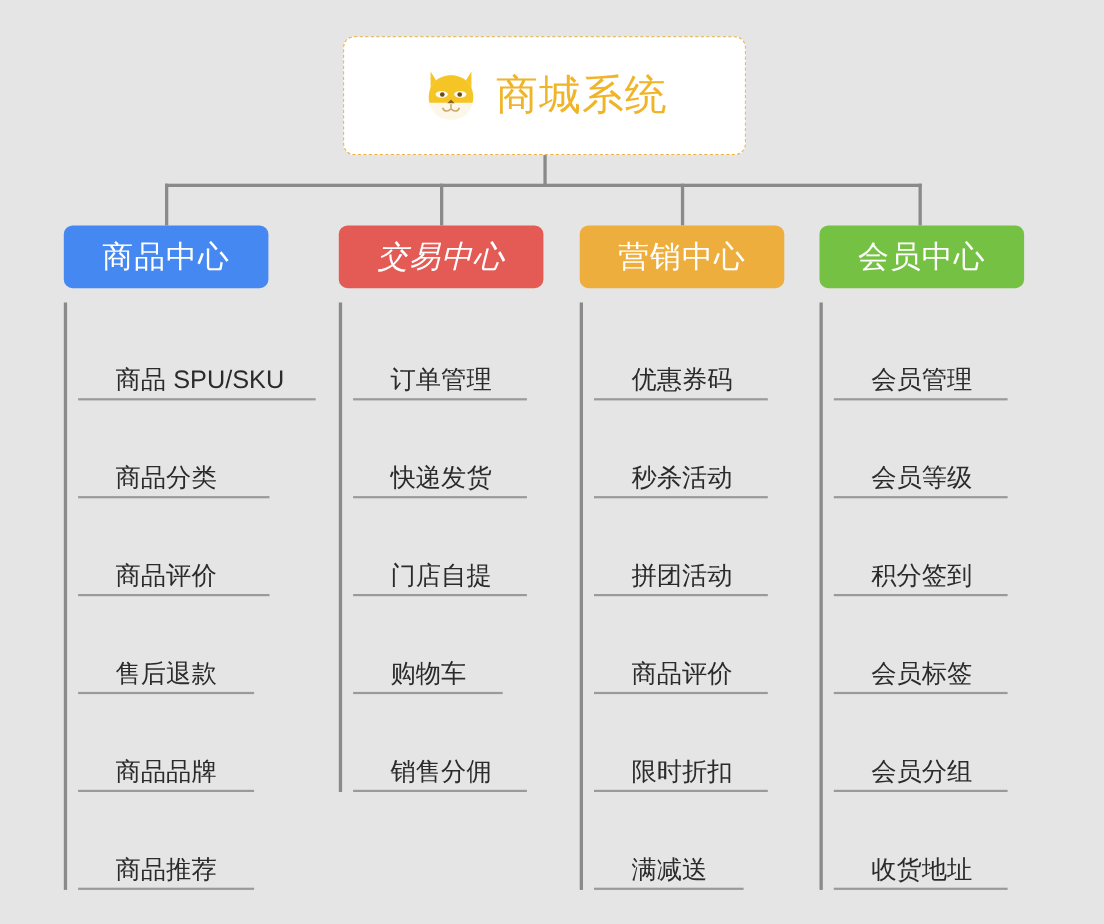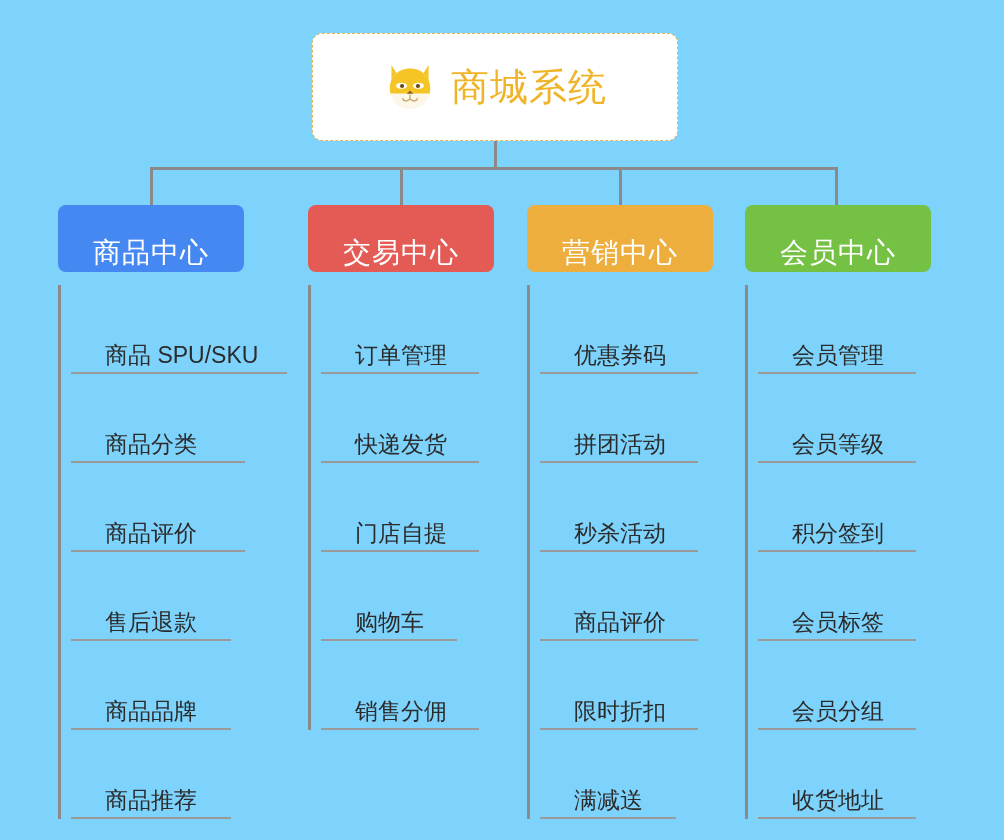--- a/index.html
+++ b/index.html
@@ -9,21 +9,21 @@
     height: 840px;
     background: #f7f7f7;
     font-family: "Liberation Sans", "DejaVu Sans", sans-serif;
     overflow: hidden;
   }
 
   #diagram {
     position: relative;
     width: 1004px;
     height: 840px;
-    background: #7dd3fc;
+    background: #e5e5e5;
   }
 
   
   .root-node {
     position: absolute;
     left: 312px;
     top: 33px;
     width: 366px;
     height: 108px;
     background: #ffffff;
@@ -71,24 +71,24 @@
     height: 38px;
   }
 
   
   .column {
     position: absolute;
     top: 205px;
     width: 186px;
   }
   .col-head {
-    height: 67px;
+    height: 57px;
     border-radius: 8px;
     display: flex;
-    align-items: flex-end;
+    align-items: center;
     justify-content: center;
     color: #ffffff;
     font-size: 28px;
     letter-spacing: 1px;
     white-space: nowrap;
   }
 
   
   .leaf-list {
     position: relative;
@@ -169,21 +169,21 @@
       <div class="leaf-item" data-uw="0-5">
           <span class="leaf-label">商品品牌</span>
         </div>
       <div class="leaf-item" data-uw="0-4">
           <span class="leaf-label">商品推荐</span>
         </div>
     </div>
   </div>
 
   <div class="column" style="left:308px;">
-    <div class="col-head" style="background: rgb(228, 91, 86);">
+    <div class="col-head" style="background: rgb(228, 91, 86); font-style: italic;">
       <span>交易中心</span>
     </div>
     <div class="leaf-list">
       <div class="leaf-item" data-uw="1-0">
           <span class="leaf-label">订单管理</span>
         </div>
       <div class="leaf-item" data-uw="1-2">
           <span class="leaf-label">快递发货</span>
         </div>
       <div class="leaf-item" data-uw="1-3">
@@ -199,25 +199,25 @@
   </div>
 
   <div class="column" style="left:527px;">
     <div class="col-head" style="background: rgb(237, 174, 62);">
       <span>营销中心</span>
     </div>
     <div class="leaf-list">
       <div class="leaf-item" data-uw="2-0">
           <span class="leaf-label">优惠券码</span>
         </div>
+      <div class="leaf-item" data-uw="2-1">
+          <span class="leaf-label">秒杀活动</span>
+        </div>
       <div class="leaf-item" data-uw="2-2">
           <span class="leaf-label">拼团活动</span>
-        </div>
-      <div class="leaf-item" data-uw="2-1">
-          <span class="leaf-label">秒杀活动</span>
         </div>
       <div class="leaf-item" data-uw="2-3">
           <span class="leaf-label">商品评价</span>
         </div>
       <div class="leaf-item" data-uw="2-4">
           <span class="leaf-label">限时折扣</span>
         </div>
       <div class="leaf-item" data-uw="2-5">
           <span class="leaf-label">满减送</span>
         </div>

